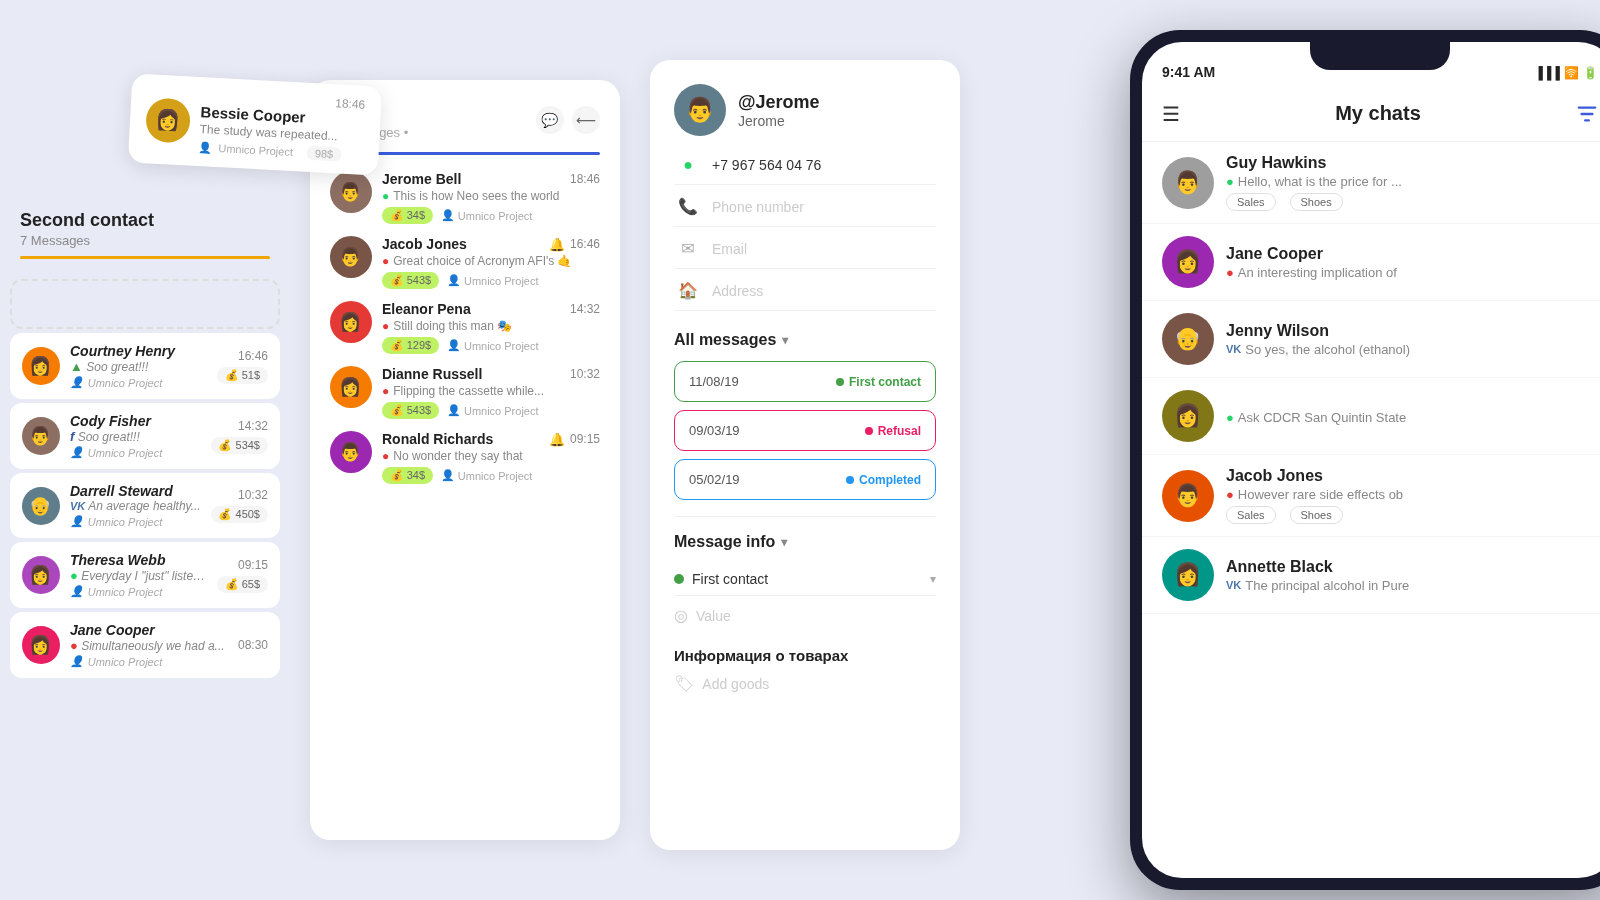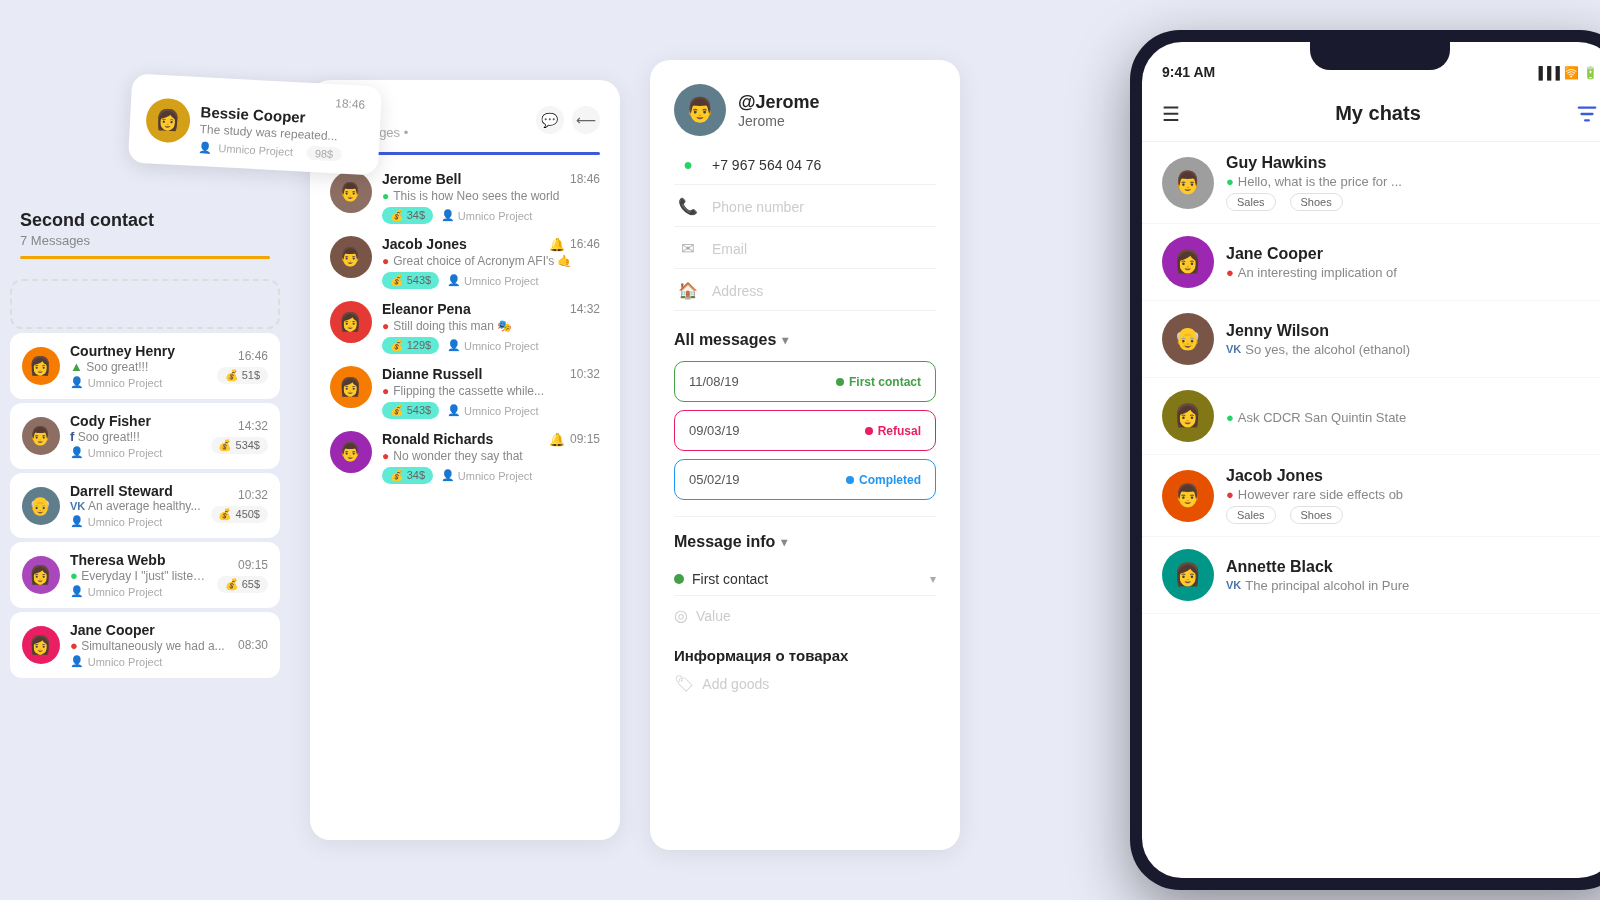--- a/index.html
+++ b/index.html
@@ -121,21 +121,21 @@
       min-height: 50px;
     }
     .chat-avatar {
       width: 38px; height: 38px;
       border-radius: 50%;
       flex-shrink: 0;
       overflow: hidden;
       display: flex; align-items: center; justify-content: center;
       font-size: 18px;
     }
-    .chat-info { flex: 1; min-width: 0; }
+    .chat-info { flex: 1; min-width: 0; font-style: italic; }
     .chat-name {
       font-weight: 600;
       font-size: 14px;
       color: #222;
     }
     .chat-preview {
       font-size: 12px;
       color: #888;
       white-space: nowrap;
       overflow: hidden;
@@ -262,21 +262,21 @@
       gap: 4px;
       margin-top: 2px;
     }
     .hold-item-footer {
       display: flex;
       align-items: center;
       gap: 8px;
       margin-top: 4px;
     }
     .hold-money {
-      background: #5eead4;
+      background: #bef264;
       border-radius: 20px;
       padding: 2px 8px;
       font-size: 11px;
       color: #666;
       display: flex;
       align-items: center;
       gap: 3px;
     }
     .hold-project {
       font-size: 11px;

